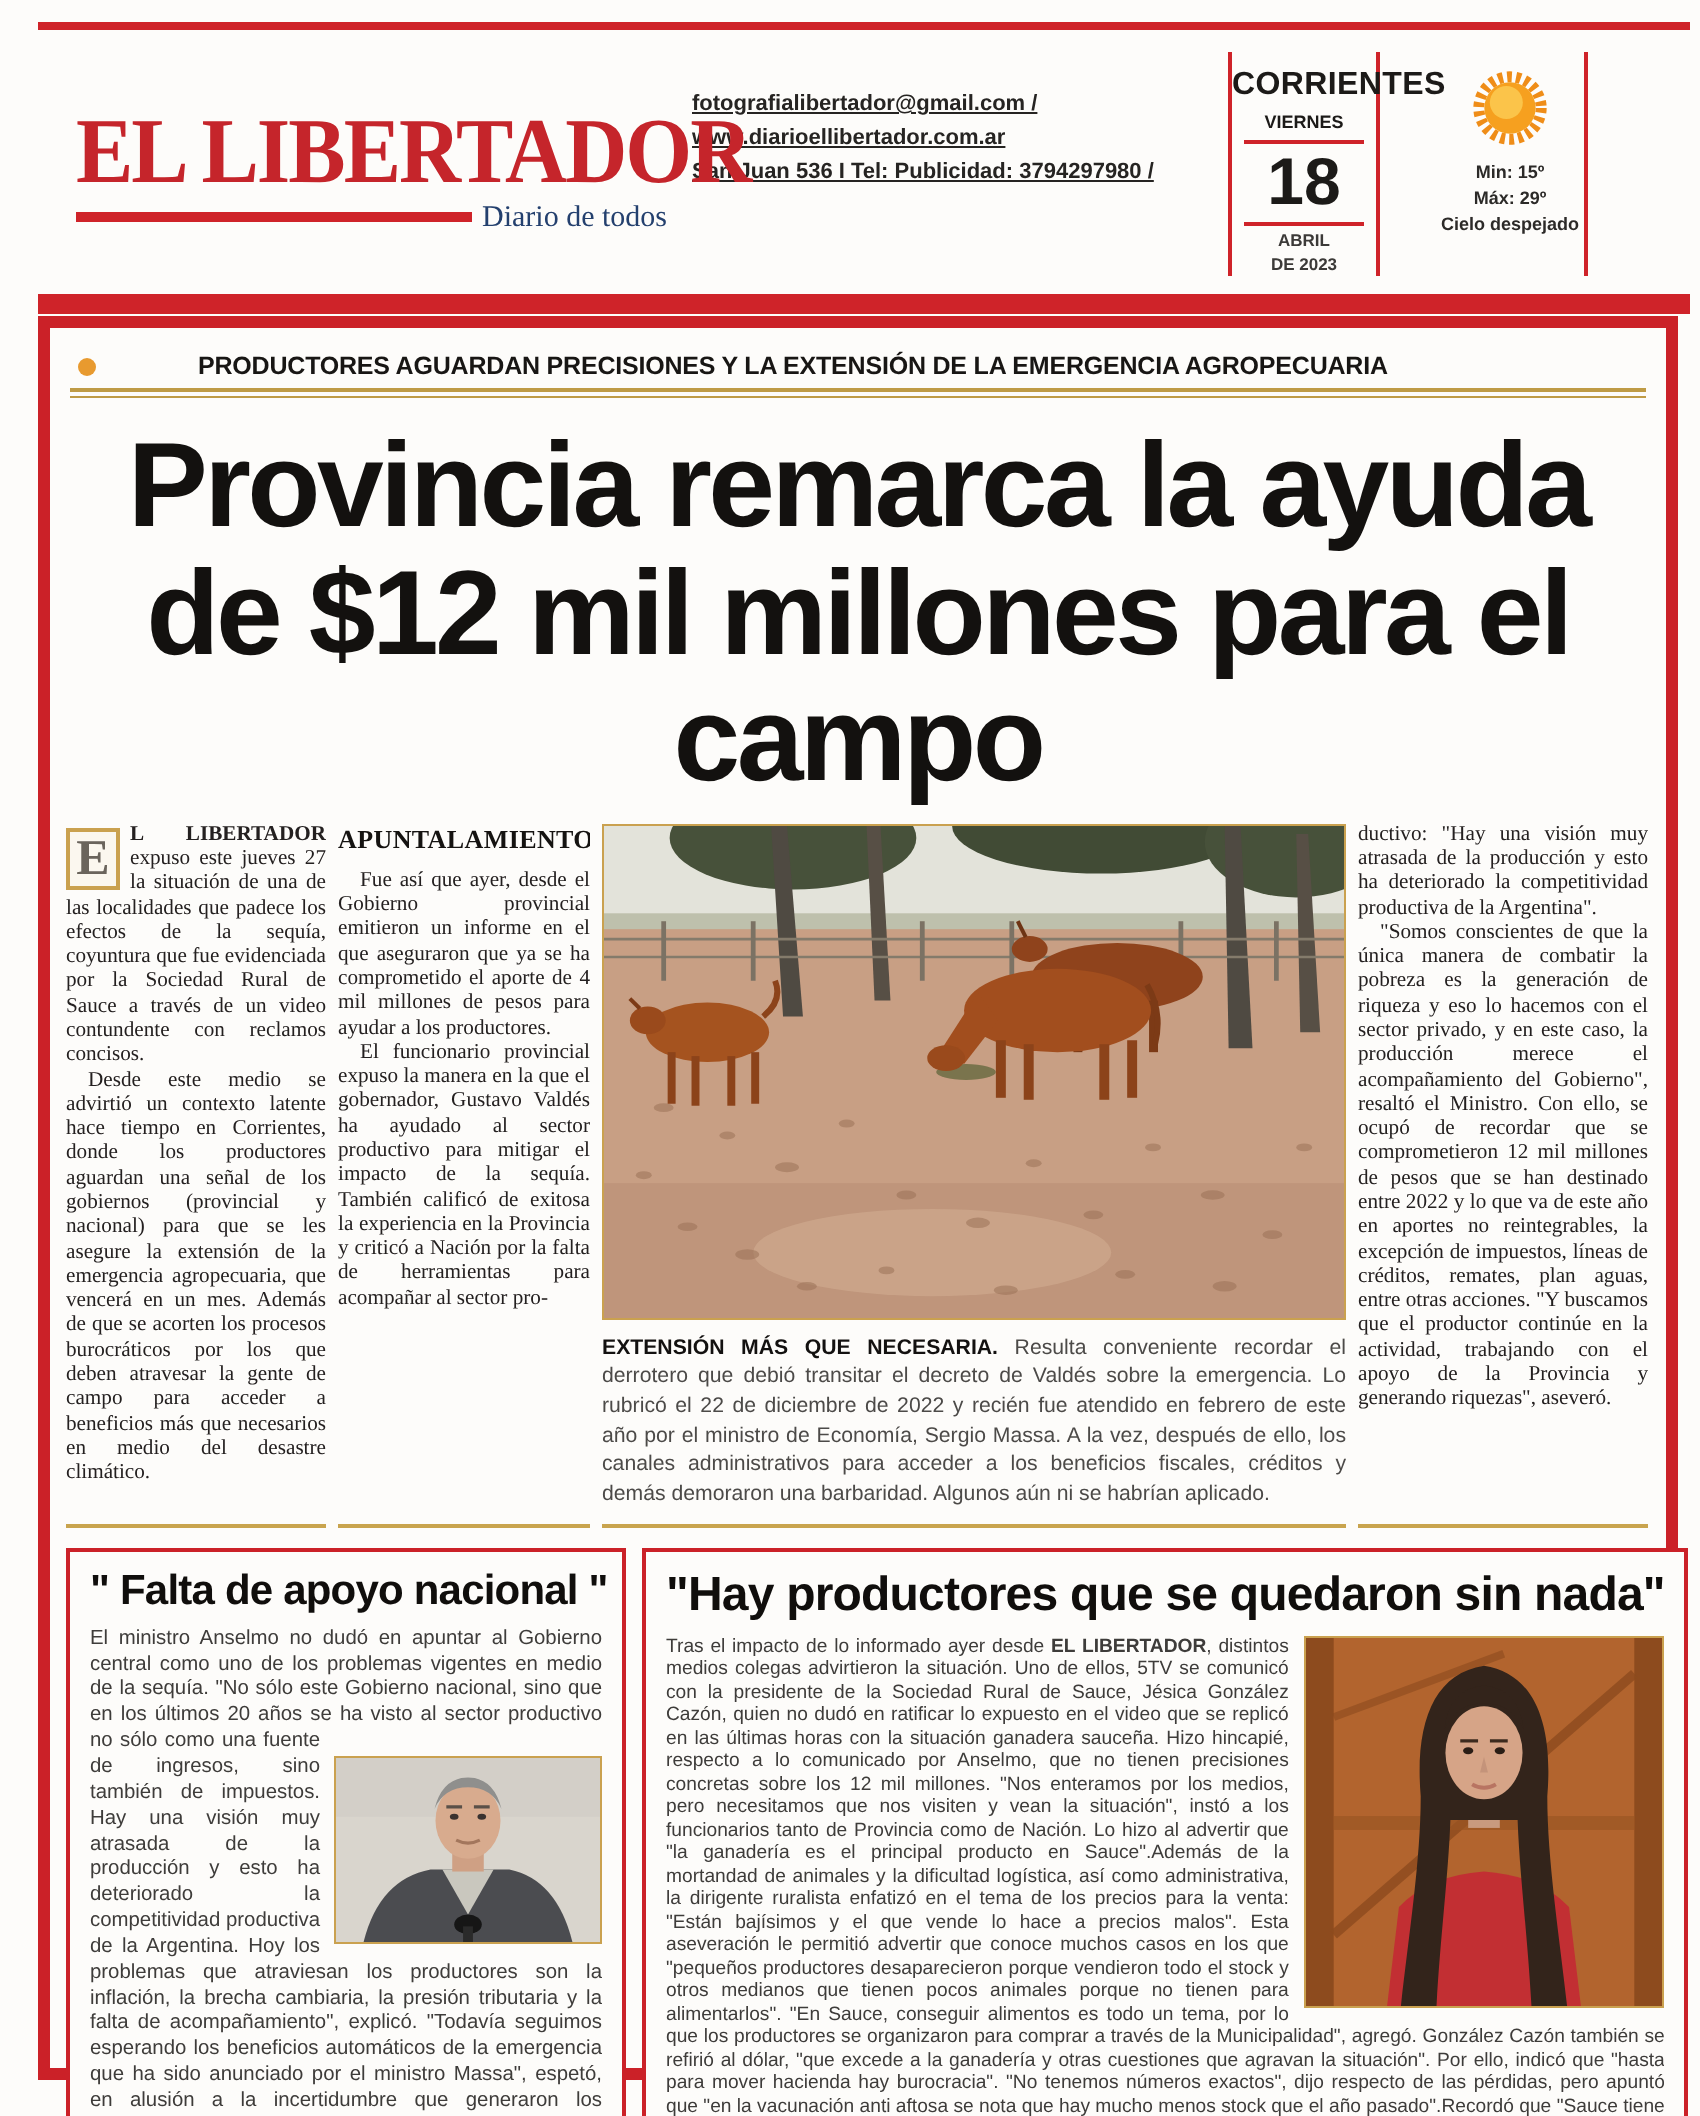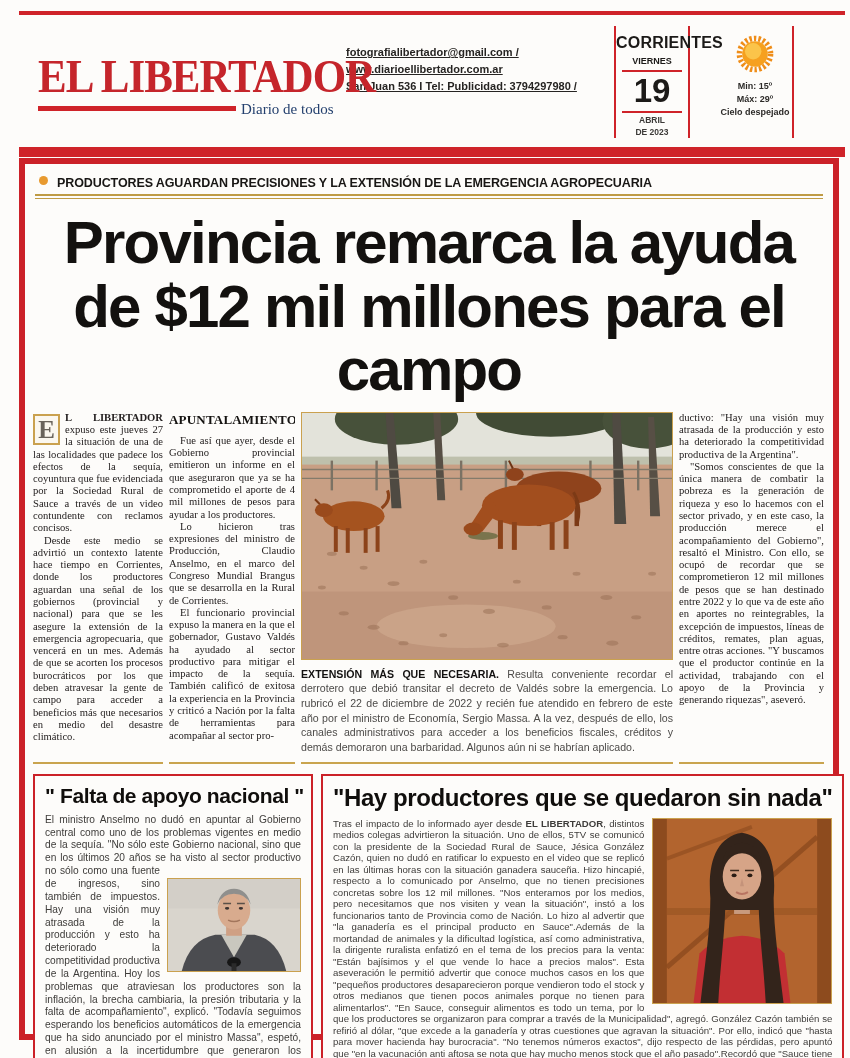--- a/index.html
+++ b/index.html
@@ -29,21 +29,21 @@
   .sun { width:44px; height:44px; display:block; margin:0 auto 4px auto; }
   .wx { font-size:9px; font-weight:bold; line-height:1.45; color:#2c2a28; }
 
   .red-bar { position:absolute; top:147px; left:19px; width:826px; height:10px; background:#cf2329; }
 
   
   .frame {
     position:absolute; top:158px; left:19px; width:820px; height:882px;
     border:6px solid #cb2128; background:#fdfcfa; padding:6px 8px 8px 8px;
   }
-  .kicker-row { display:flex; align-items:flex-start; margin:6px 4px 4px 6px; }
+  .kicker-row { display:flex; align-items:center; margin:6px 4px 4px 6px;gap:42px; }
   .bullet { width:9px; height:9px; border-radius:50%; background:#e89a2f; margin-right:9px; flex:0 0 auto; }
   .kicker-text { font-size:12.5px; font-weight:bold; letter-spacing:-.1px; color:#181614; }
   .double-rule { height:5px; border-top:2px solid #bf9b45; border-bottom:1px solid #bf9b45; margin:3px 2px 0 2px; }
   .headline { text-align:center; font-weight:bold; color:#13110f; font-size:60px; line-height:1.06; letter-spacing:-1.8px; margin:12px 0 10px 0; }
 
   
   .cols { display:flex; gap:6px; height:352px; margin-top:4px; }
   .col { position:relative; overflow:hidden; padding-bottom:10px; }
   .c1 { width:130px; } .c2 { width:126px; } .c4 { width:145px; }
   .serif { font-family:"Liberation Serif", serif; font-size:10.6px; line-height:1.16; text-align:justify; color:#242020; }
@@ -93,21 +93,21 @@
     </div>
     <div class="contact">
       <div>fotografialibertador@gmail.com /</div>
       <div>www.diarioellibertador.com.ar</div>
       <div>San Juan 536 I Tel: Publicidad: 3794297980 /</div>
     </div>
     <div class="datebox">
       <div class="date-region">CORRIENTES</div>
       <div class="date-weekday">VIERNES</div>
       <div class="date-rule"></div>
-      <div class="date-day">19</div>
+      <div class="date-day">18</div>
       <div class="date-rule"></div>
       <div class="date-month">ABRIL</div>
       <div class="date-year">DE 2023</div>
     </div>
     <div class="weather">
       <svg class="sun" viewBox="0 0 48 48" aria-hidden="true">
         <circle cx="24" cy="24" r="17" fill="none" stroke="#ef8d18" stroke-width="6" stroke-dasharray="2.6 2.3"></circle>
         <circle cx="24" cy="24" r="14" fill="#f6a01f"></circle>
         <circle cx="22" cy="21" r="9" fill="#fbc44a"></circle>
       </svg>
@@ -135,21 +135,20 @@
         <p class="p">
           <span class="dropcap">E</span><b>L LIBERTADOR </b><span>expuso este jueves 27 la situación de una de las localidades que padece los efectos de la sequía, coyuntura que fue evidenciada por la Sociedad Rural de Sauce a través de un video contundente con reclamos concisos.</span>
         </p>
         <p class="p indent">Desde este medio se advirtió un contexto latente hace tiempo en Corrientes, donde los productores aguardan una señal de los gobiernos (provincial y nacional) para que se les asegure la extensión de la emergencia agropecuaria, que vencerá en un mes. Además de que se acorten los procesos burocráticos por los que deben atravesar la gente de campo para acceder a beneficios más que necesarios en medio del desastre climático.</p>
         <div class="col-rule"></div>
       </div>
 
       <div class="col c2 serif">
         <h3 class="subhead">APUNTALAMIENTO</h3>
         <p class="p indent">Fue así que ayer, desde el Gobierno provincial emitieron un informe en el que aseguraron que ya se ha comprometido el aporte de 4 mil millones de pesos para ayudar a los productores.</p>
-        <p class="p indent">Lo hicieron tras expresiones del ministro de Producción, Claudio Anselmo, en el marco del Congreso Mundial Brangus que se desarrolla en la Rural de Corrientes.</p>
         <p class="p indent">El funcionario provincial expuso la manera en la que el gobernador, Gustavo Valdés ha ayudado al sector productivo para mitigar el impacto de la sequía. También calificó de exitosa la experiencia en la Provincia y criticó a Nación por la falta de herramientas para acompañar al sector pro-</p>
         <div class="col-rule"></div>
       </div>
 
       <figure class="photo-col">
         <div class="photo-frame main-photo">
           <svg viewBox="0 0 372 248" preserveAspectRatio="none" aria-hidden="true">
             <rect x="0" y="0" width="372" height="60" fill="#e3e3da"></rect>
             <rect x="0" y="44" width="372" height="12" fill="#aeb198" opacity="0.7"></rect>
             <rect x="0" y="52" width="372" height="196" fill="#c89f84"></rect>

